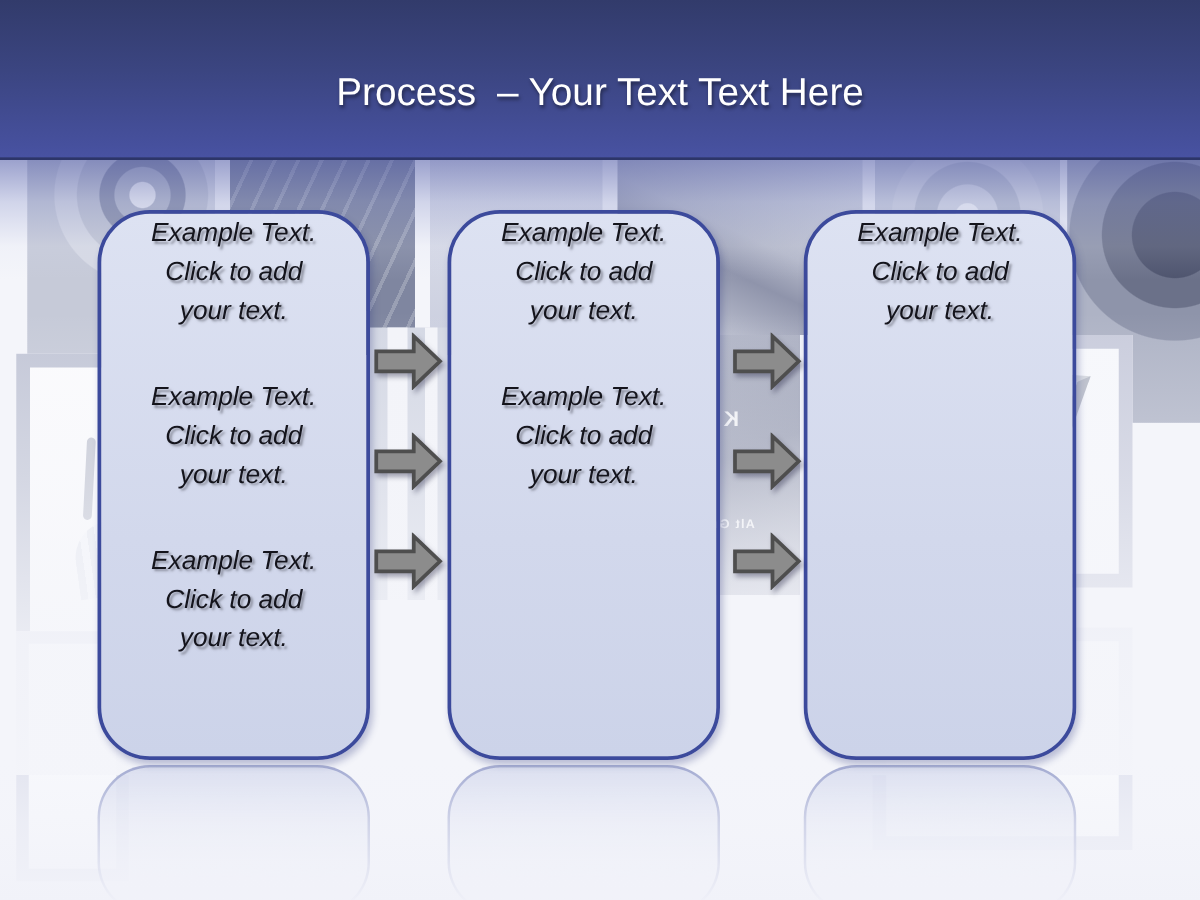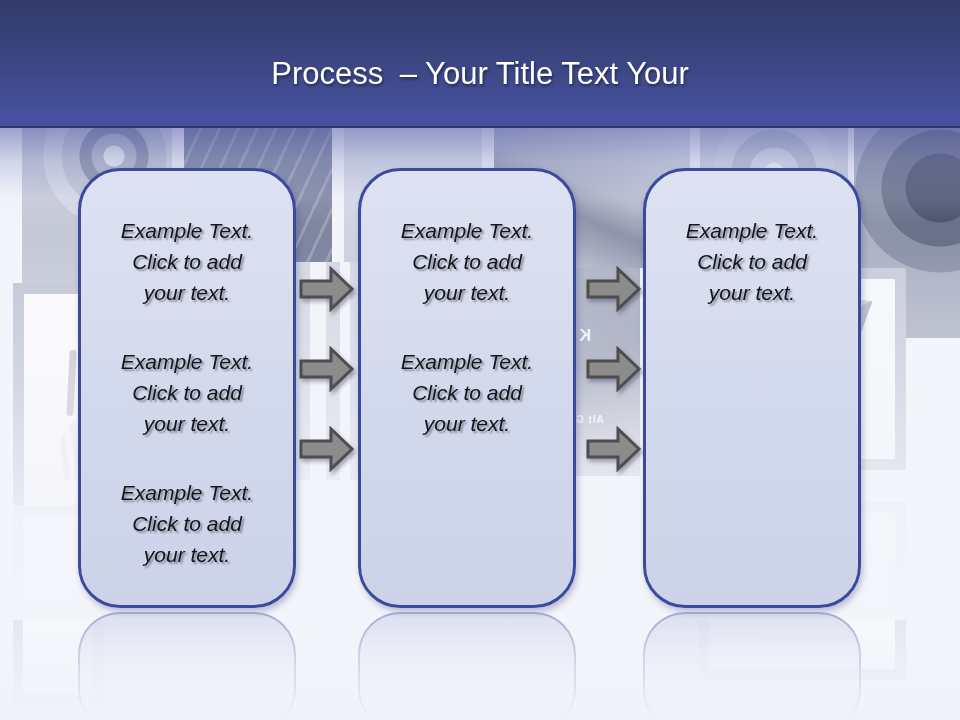--- a/index.html
+++ b/index.html
@@ -71,21 +71,21 @@
     border-bottom:2px solid rgba(42,50,104,0.6); }
   .title { position:absolute; left:0; top:56px; width:100%; text-align:center;
     color:#ffffff; font-size:31px; text-shadow:1px 2px 3px rgba(0,0,0,0.45); white-space:pre; }
   .title .emph { font-weight:normal; }
   .title .rest { font-weight:normal; margin-left:8px; }
 
   
   .pbox { position:absolute; z-index:6; top:168px; width:218px; height:440px;
     border-radius:42px; border:3px solid #3c4a9c;
     background:linear-gradient(180deg,#dde2f2 0%,#d2d8ec 60%,#ccd3e9 100%);
-    box-shadow:2px 4px 6px rgba(50,60,130,0.3); padding-top:44px; }
+    box-shadow:2px 4px 6px rgba(50,60,130,0.3); }
   .pbox.b1 { left:78px; } .pbox.b2 { left:358px; } .pbox.b3 { left:643px; }
   .ptext { white-space:pre-line; text-align:center; font-style:italic;
     font-size:21px; line-height:31px; color:#14141c; margin-bottom:38px;
     text-shadow:2px 2px 2px rgba(110,112,125,0.75); }
 
   
   .arrow { position:absolute; z-index:7; width:56px; height:46px;
     filter:drop-shadow(2px 3px 2px rgba(40,40,70,0.4)); }
   .arr-c1 { left:299px; } .arr-c2 { left:586px; }
   .arr-r1 { top:266px; } .arr-r2 { top:346px; } .arr-r3 { top:426px; }
@@ -121,21 +121,21 @@
 
   <div class="haze-top"></div>
   <div class="fade-mid"></div>
 
   <div class="reflection" style="left:78px"></div>
   <div class="reflection" style="left:358px"></div>
   <div class="reflection" style="left:643px"></div>
   <div class="refl-fade"></div>
 
   <div class="header">
-    <div class="title"><span class="emph">Process</span><span class="rest"> – Your Title Text Your</span></div>
+    <div class="title"><span class="emph">Process</span><span class="rest"> – Your Text Text Here</span></div>
   </div>
 
   <div class="pbox b1">
     <div class="ptext">Example Text.
 Click  to add
 your text.</div>
     <div class="ptext">Example Text.
 Click  to add
 your text.</div>
     <div class="ptext">Example Text.

